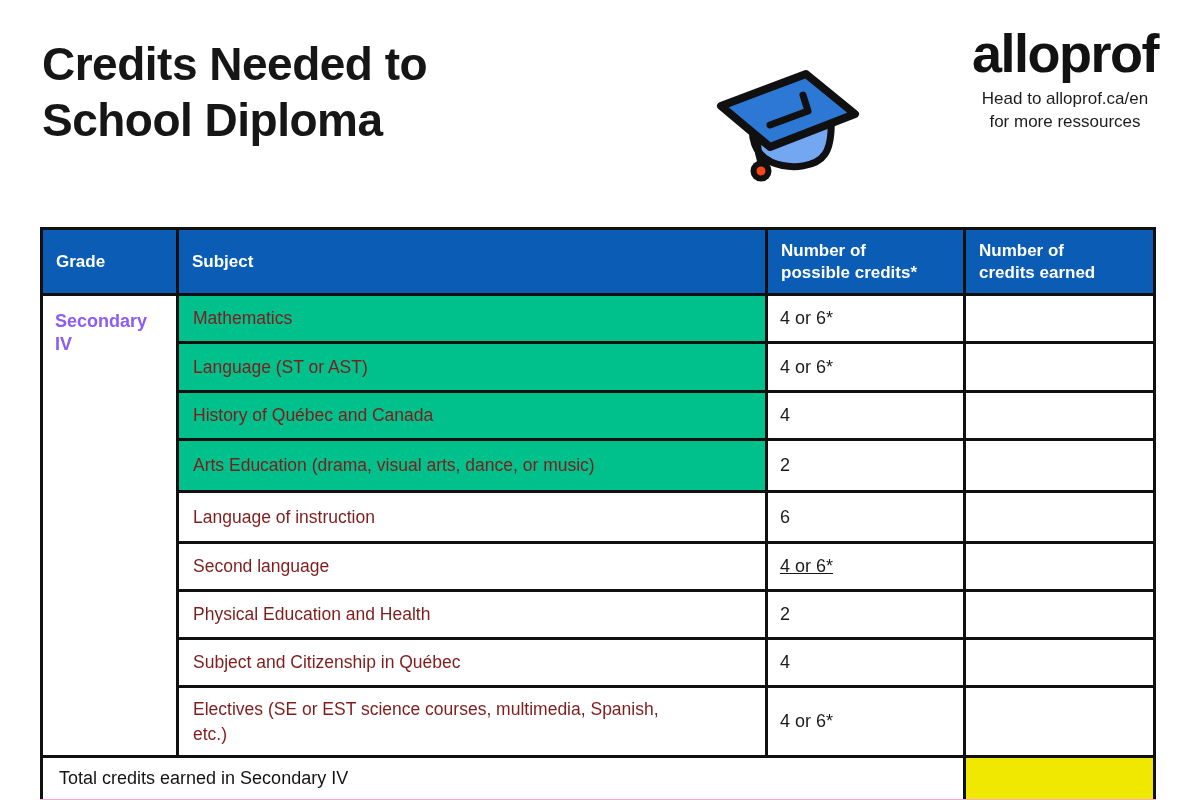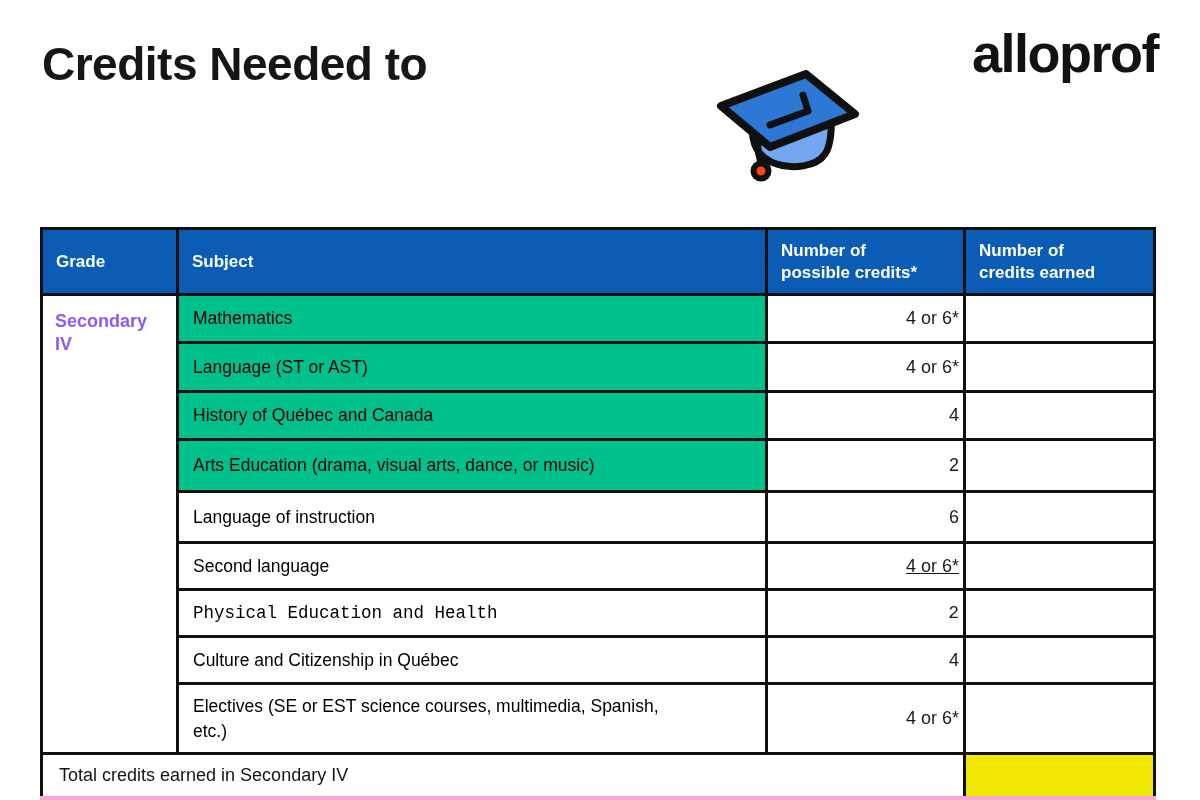--- a/index.html
+++ b/index.html
@@ -37,67 +37,72 @@
     background:var(--blue);color:#ffffff;text-align:left;
     font-size:17px;font-weight:bold;padding:8px 13px;height:66px;vertical-align:middle;line-height:1.25;
   }
   thead th span{display:block;}
   tbody tr:nth-child(1){height:48px;}
   tbody tr:nth-child(2){height:49px;}
   tbody tr:nth-child(3){height:48px;}
   tbody tr:nth-child(4){height:52px;}
   tbody tr:nth-child(5){height:51px;}
   tbody tr:nth-child(6){height:47px;text-decoration:underline;}
-  tbody tr:nth-child(7){height:47px;font-family:Liberation Mono, monospace;}
+  tbody tr:nth-child(7){height:47px;}
   tbody tr:nth-child(8){height:47px;}
   tbody tr:nth-child(9){height:70px;}
   tfoot tr{height:45px;}
 
   td.grade-cell{
     vertical-align:top;padding:14px 12px;background:#ffffff;
     font-weight:bold;font-size:18px;line-height:1.25;color:#8b5cf6;
   }
   td.subject-cell{
-    padding:6px 14px;font-size:17.5px;background:#ffffff;color:#000000;
+    padding:6px 14px;font-size:17.5px;background:#ffffff;color:#7f1d1d;
   }
   td.subject-cell .wrap{display:inline-block;max-width:480px;line-height:1.4;}
   td.subject-cell.green{background:var(--green);}
   td.credits-cell{
-    text-align:right;font-size:18px;background:#ffffff;color:#1b1b1b;padding:4px;
+    text-align:left;font-size:18px;background:#ffffff;color:#1b1b1b;padding:12px;
   }
   td.earned-cell{background:#ffffff;}
   td.total-label{
     padding:6px 16px;font-size:18px;background:#ffffff;color:#141414;
   }
   td.total-value{
     background:var(--yellow);border:6px solid #0d0d0d;
   }
   table.credits{border-bottom:6px solid #f9a8d4;}
   tfoot td{border-bottom-width:6px;}
 </style>
 </head>
 <body>
 
 <h1 class="page-title">
   <span>Credits Needed to</span>
+  <span>School Diploma</span>
 </h1>
 
 <div class="cap-wrap">
   <svg width="152" height="128" viewBox="0 0 152 128" aria-hidden="true">
     <path d="M42 58 C37 80 43 96 59 104 C81 113 105 108 113 96 C120 86 120 64 118 56 Z" fill="#74A7F2" stroke="#101010" stroke-width="7" stroke-linejoin="round"></path>
     <path d="M53 54 C44 72 44 90 49 105" stroke="#101010" stroke-width="7" fill="none" stroke-linecap="round"></path>
     <polygon points="9,48 94,16 143,56 58,89" fill="#2C78D4" stroke="#101010" stroke-width="8" stroke-linejoin="round"></polygon>
     <path d="M58 67 L96 53 L91 37" fill="none" stroke="#101010" stroke-width="7" stroke-linecap="round" stroke-linejoin="round"></path>
     <circle cx="49" cy="113" r="10.5" fill="#101010"></circle>
     <circle cx="49" cy="113" r="4.5" fill="#FF4417"></circle>
   </svg>
 </div>
 
 <div class="brand">
   <div class="logo">alloprof</div>
+  <div class="tagline">
+    <span>Head to alloprof.ca/en</span>
+    <span>for more ressources</span>
+  </div>
 </div>
 
 <table class="credits">
   <colgroup>
     <col style="width:136px">
       <col style="width:589px">
       <col style="width:198px">
       <col style="width:190px">
   </colgroup>
   <thead>
@@ -145,21 +150,21 @@
         <td class="subject-cell"><span class="wrap">Second language</span></td>
         <td class="credits-cell">4 or 6*</td>
         <td class="earned-cell"></td>
       </tr>
       <tr>
         <td class="subject-cell"><span class="wrap">Physical Education and Health</span></td>
         <td class="credits-cell">2</td>
         <td class="earned-cell"></td>
       </tr>
       <tr>
-        <td class="subject-cell"><span class="wrap">Culture and Citizenship in Québec</span></td>
+        <td class="subject-cell"><span class="wrap">Subject and Citizenship in Québec</span></td>
         <td class="credits-cell">4</td>
         <td class="earned-cell"></td>
       </tr>
       <tr>
         <td class="subject-cell"><span class="wrap">Electives (SE or EST science courses, multimedia, Spanish, etc.)</span></td>
         <td class="credits-cell">4 or 6*</td>
         <td class="earned-cell"></td>
       </tr>
     </tbody>
   <tfoot>

